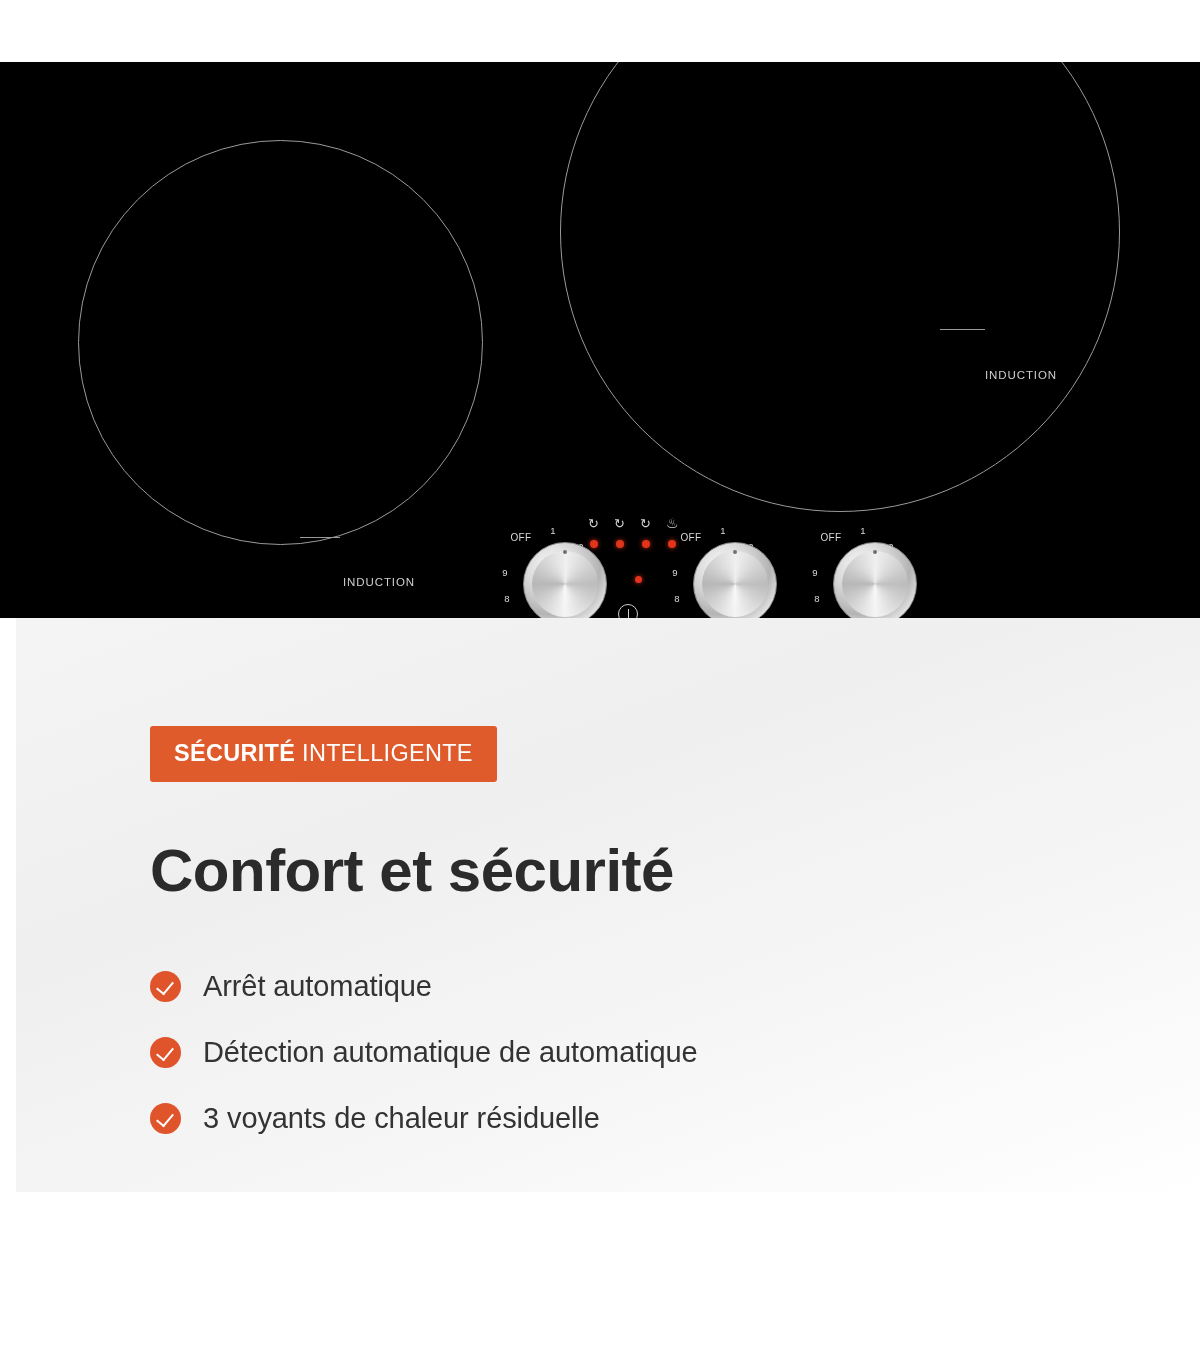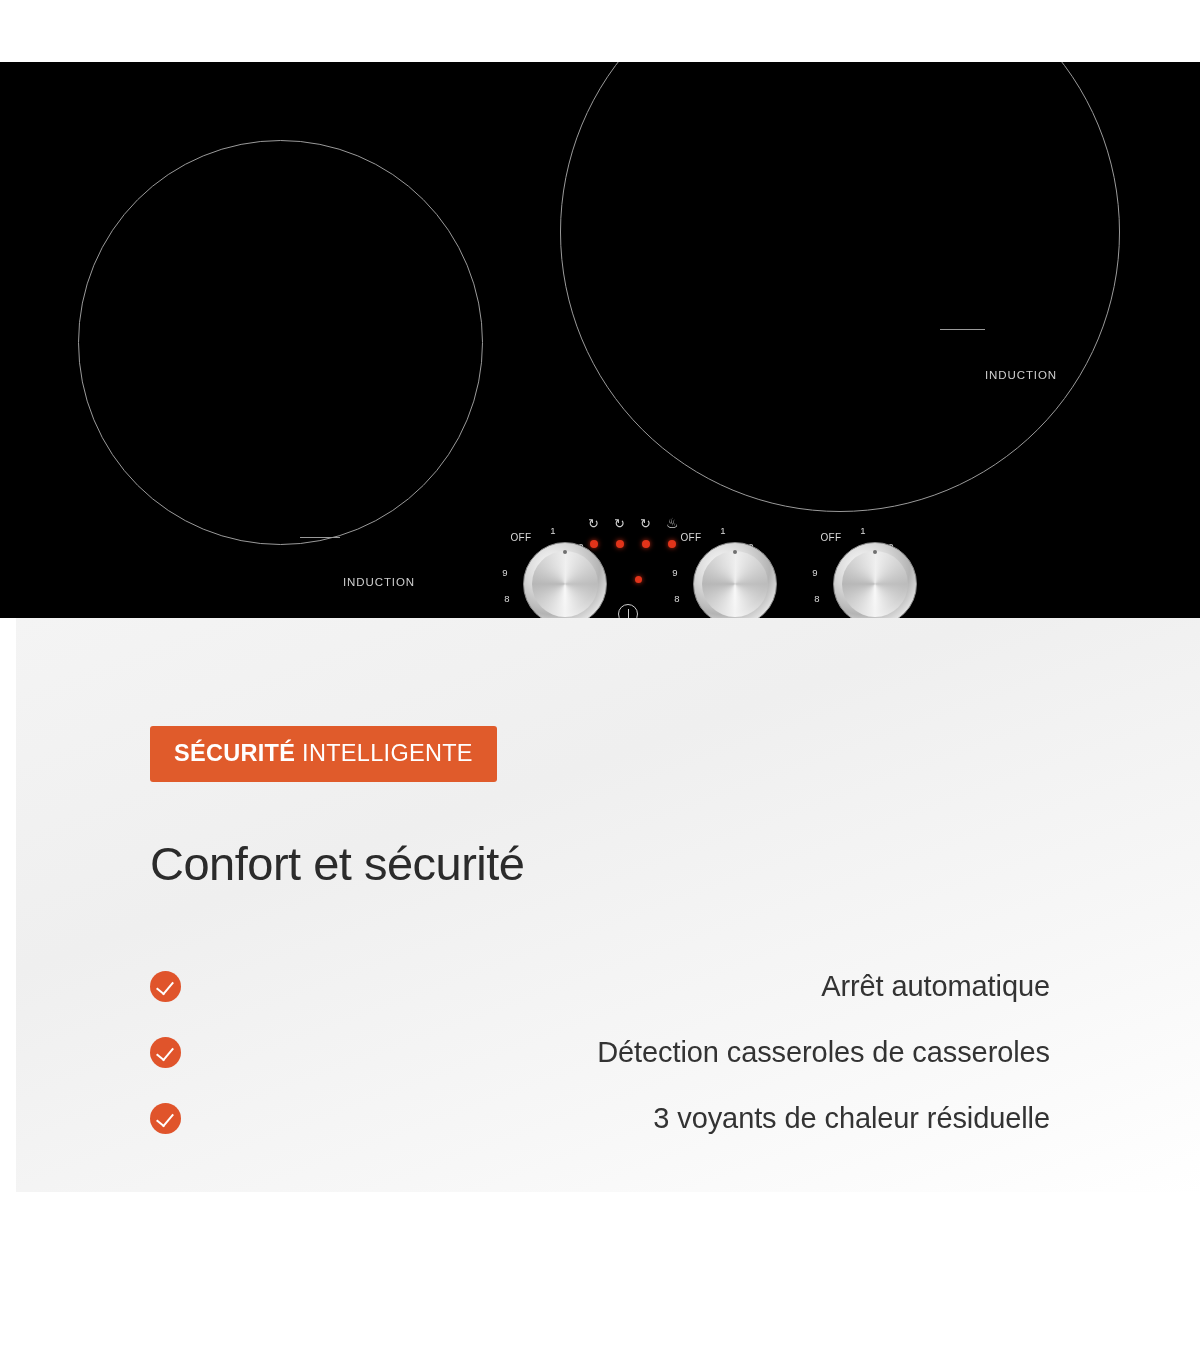--- a/index.html
+++ b/index.html
@@ -229,36 +229,35 @@
     border-radius: 3px;
   }
   .tag b { font-weight: bold; }
   .tag span.light { font-weight: normal; }
 
   .headline {
     position: absolute;
     left: 134px;
     top: 218px;
     color: #2b2b2b;
-    font-size: 47px;
-    font-weight: normal;
+    font-size: 60px;
+    font-weight: bold;
     letter-spacing: -0.5px;
   }
 
   .features {
     position: absolute;
     left: 134px;
     top: 352px;
     width: 900px;
   }
   .feature {
     display: flex;
     align-items: center;
     margin-bottom: 33px;
-    justify-content: space-between;
   }
   .check {
     width: 31px;
     height: 31px;
     min-width: 31px;
     border-radius: 50%;
     background: #e0542b;
     position: relative;
     margin-right: 22px;
   }
@@ -375,21 +374,21 @@
 
   <div class="headline">Confort et sécurité</div>
 
   <div class="features">
     <div class="feature">
       <span class="check"></span>
       <span class="feature-text">Arrêt automatique</span>
     </div>
     <div class="feature">
       <span class="check"></span>
-      <span class="feature-text">Détection casseroles de casseroles</span>
+      <span class="feature-text">Détection automatique de automatique</span>
     </div>
     <div class="feature">
       <span class="check"></span>
       <span class="feature-text">3 voyants de chaleur résiduelle</span>
     </div>
   </div>
 
 </div>
 
 </body></html>

